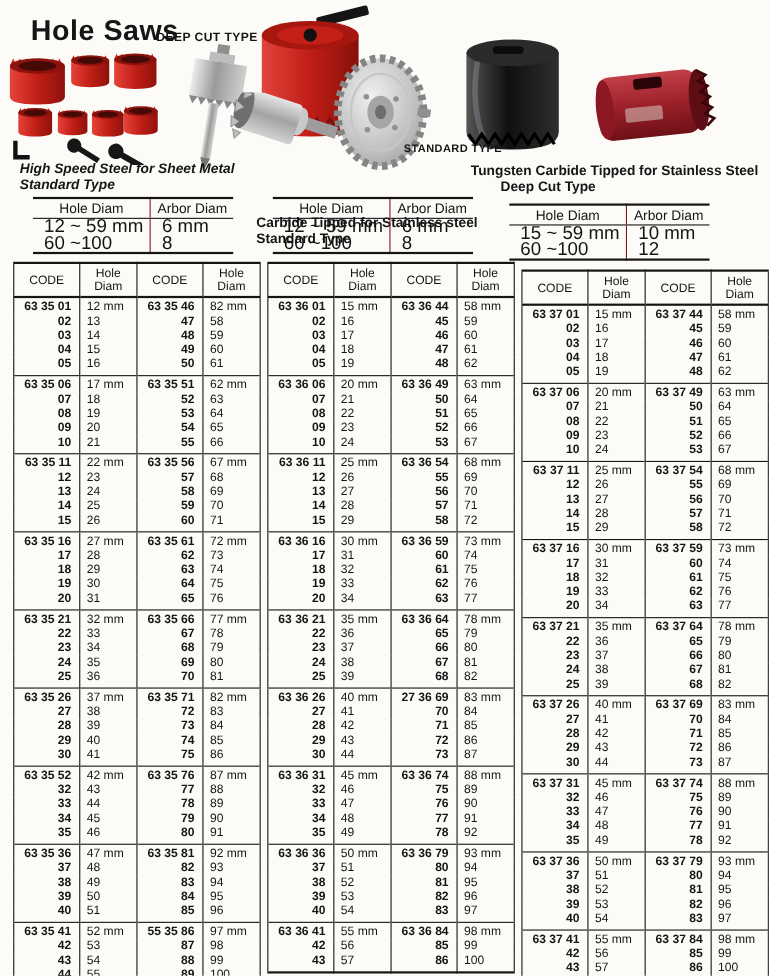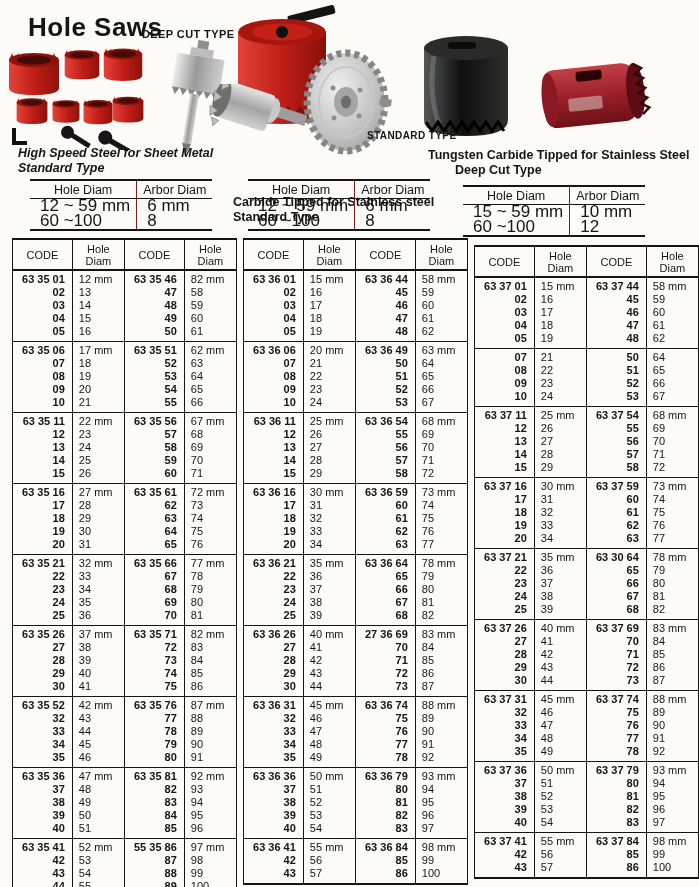--- a/index.html
+++ b/index.html
@@ -883,20 +883,26 @@
         </tr>
         <tr>
           <td class="code">05</td>
           <td class="diam">19</td>
           <td class="code">48</td>
           <td class="diam">62</td>
         </tr>
       </tbody>
       <tbody>
         <tr>
+          <td class="code">63 37 06</td>
+          <td class="diam">20 mm</td>
+          <td class="code">63 37 49</td>
+          <td class="diam">63 mm</td>
+        </tr>
+        <tr>
           <td class="code">07</td>
           <td class="diam">21</td>
           <td class="code">50</td>
           <td class="diam">64</td>
         </tr>
         <tr>
           <td class="code">08</td>
           <td class="diam">22</td>
           <td class="code">51</td>
           <td class="diam">65</td>
@@ -975,21 +981,21 @@
           <td class="code">20</td>
           <td class="diam">34</td>
           <td class="code">63</td>
           <td class="diam">77</td>
         </tr>
       </tbody>
       <tbody>
         <tr>
           <td class="code">63 37 21</td>
           <td class="diam">35 mm</td>
-          <td class="code">63 30 64</td>
+          <td class="code">63 37 64</td>
           <td class="diam">78 mm</td>
         </tr>
         <tr>
           <td class="code">22</td>
           <td class="diam">36</td>
           <td class="code">65</td>
           <td class="diam">79</td>
         </tr>
         <tr>
           <td class="code">23</td>

